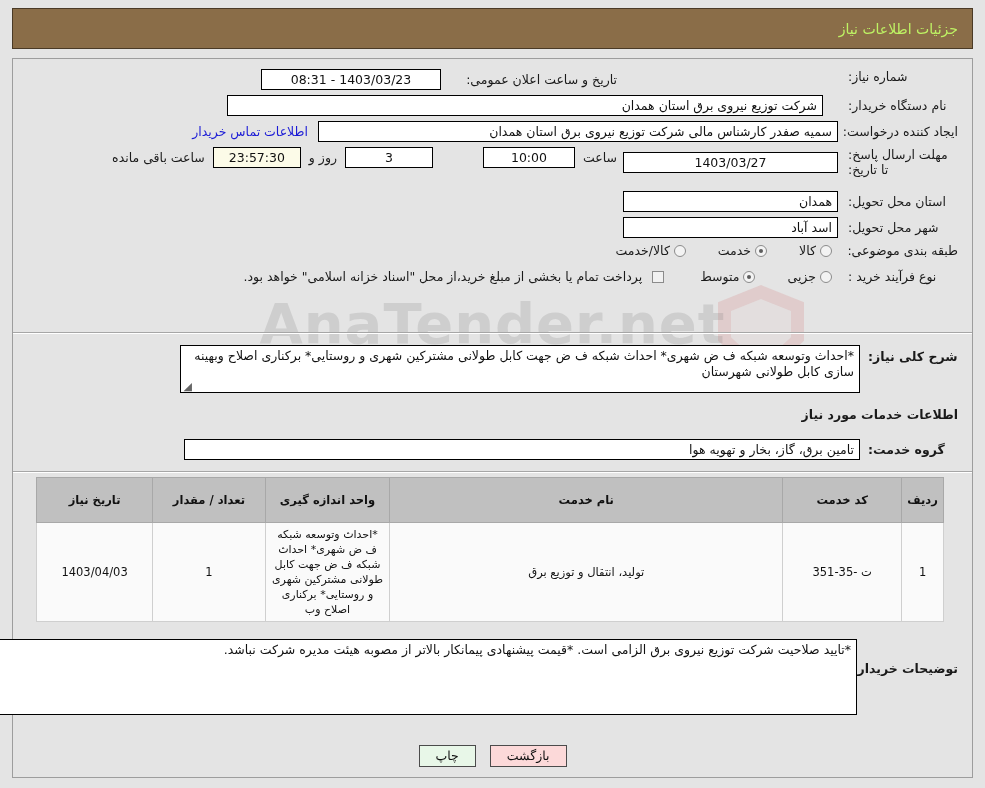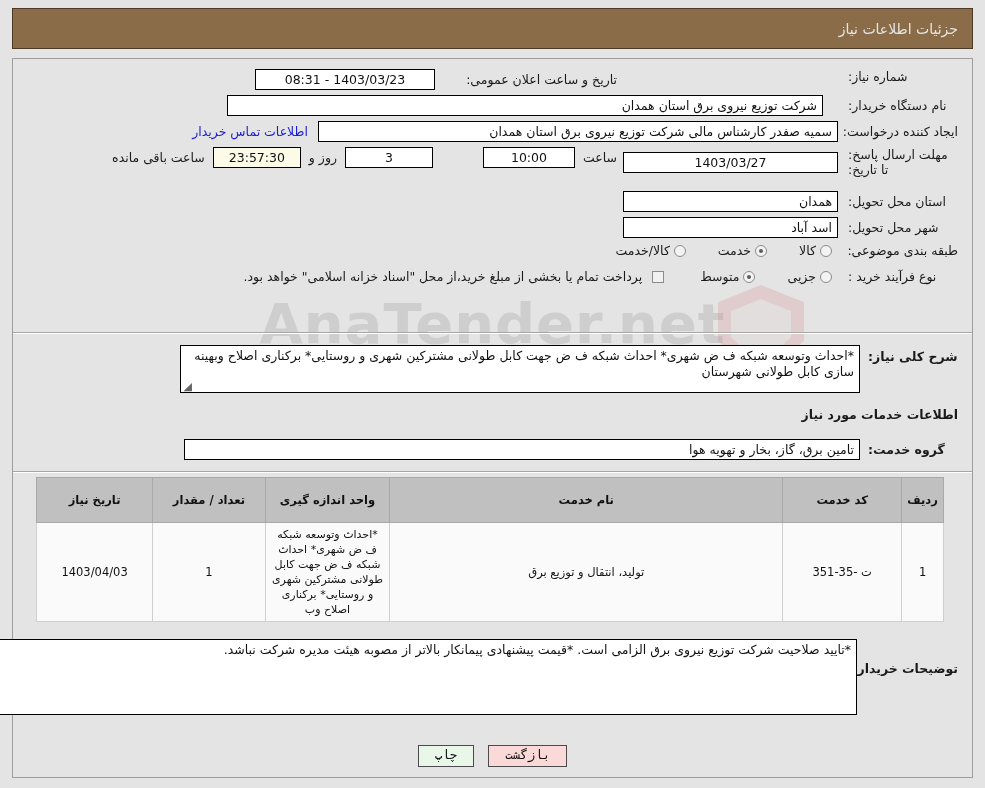--- a/index.html
+++ b/index.html
@@ -23,21 +23,21 @@
     top: 8px; right: 12px; left: 12px;
     height: 41px;
     background: #8a6d48;
     border: 1px solid #4a3a26;
     display: flex;
     align-items: center;
     justify-content: flex-start;
     padding-right: 14px;
   }
   .header-title {
-    color: #e5e5e5;
+    color: #bef264;
     font-size: 14px;
     font-weight: normal;
     letter-spacing: .2px;
   }
 
   
   .outer-frame {
     position: absolute;
     top: 58px; right: 12px; left: 12px; bottom: 10px;
     border: 1px solid #9d9d9d;
@@ -163,21 +163,21 @@
 
   
   .btn {
     border: 1px solid #4b4b4b;
     font-size: 12.5px;
     height: 22px;
     line-height: 20px;
     padding: 0 16px;
     cursor: pointer;
     color: #101010;
-    font-family: Liberation Mono, monospace;
+    font-family: Liberation Sans, sans-serif;
   }
   .btn.print  { background: #e8f7e8; }
   .btn.back   { background: #fcd9d9; }
 
   
   .wm {
     position: absolute;
     top: 232px; right: 0; left: 0;
     text-align: center;
     pointer-events: none;
@@ -226,21 +226,21 @@
       <span class="wm-text">AnaTender.net</span>
     </div>
 
     <div class="content">
 
       <div class="row" style="top:10px; right:14px;">
         <span class="lbl" style="width:110px;">شماره نیاز:</span>
       </div>
       <div class="row" style="top:10px; right:355px;">
         <span class="lbl" style="width:170px; text-align:right;">تاریخ و ساعت اعلان عمومی:</span>
-        <span class="box center" style="width:180px; margin-right:12px;">1403/03/23 - 08:31</span>
+        <span class="box center" style="width:180px; margin-right:6px;">1403/03/23 - 08:31</span>
       </div>
 
       <div class="row" style="top:36px; right:14px;">
         <span class="lbl" style="width:110px;">نام دستگاه خریدار:</span>
         <span class="box right" style="width:596px; margin-right:25px;">شرکت توزیع نیروی برق استان همدان</span>
       </div>
 
       <div class="row" style="top:62px; right:14px;">
         <span class="lbl" style="width:110px;">ایجاد کننده درخواست:</span>
         <span class="box right" style="width:520px; margin-right:10px;">سمیه صفدر کارشناس مالی شرکت توزیع نیروی برق استان همدان</span>

